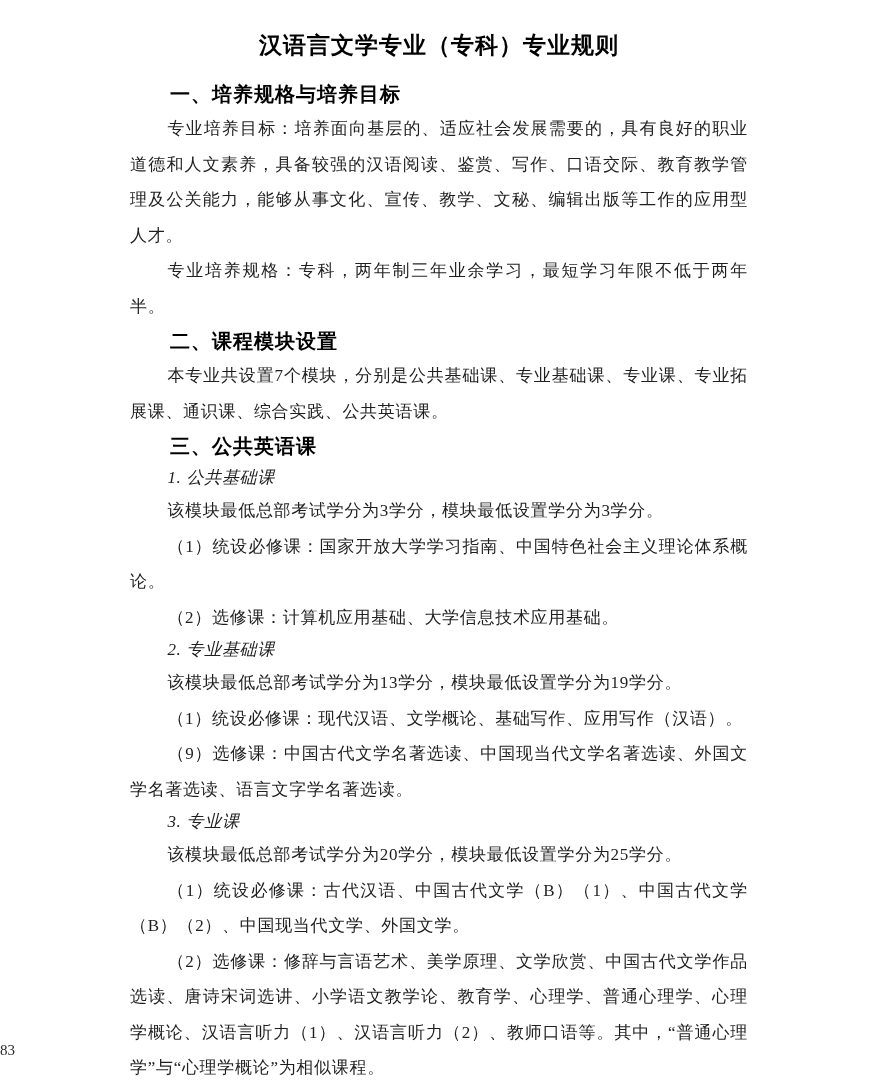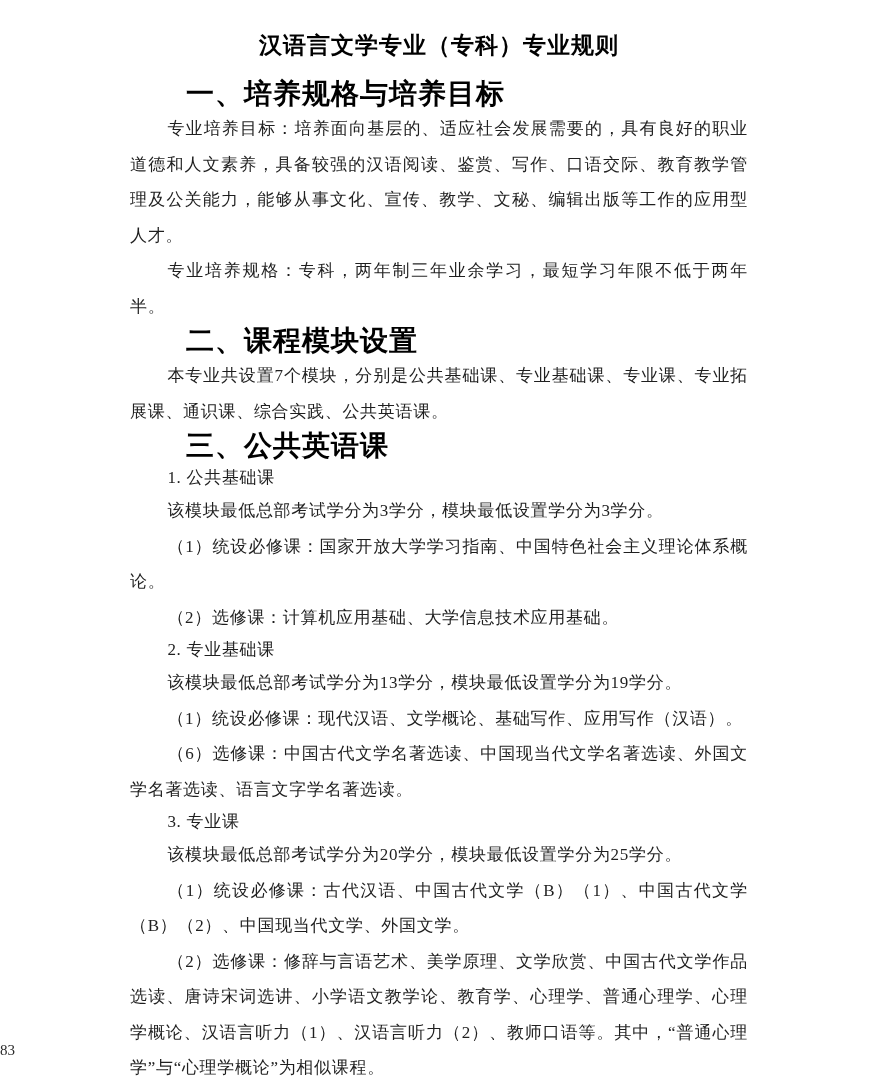--- a/index.html
+++ b/index.html
@@ -28,21 +28,21 @@
     text-align: center;
     color: #000000;
     letter-spacing: 1px;
     white-space: nowrap;
   }
   .section { margin: 0; }
   .section-heading {
     margin: 0;
     font-family: "Liberation Sans", "DejaVu Sans", sans-serif;
     font-weight: bold;
-    font-size: 28px;
+    font-size: 20px;
     line-height: 34px;
     text-indent: 2em;
     color: #000000;
     letter-spacing: 1px;
     white-space: nowrap;
   }
   .para {
     margin: 0;
     font-size: 17px;
     line-height: 35.5px;
@@ -53,20 +53,21 @@
     color: #1f1f1f;
   }
   .item-label {
     margin: 0;
     font-size: 17px;
     line-height: 30px;
     letter-spacing: 0.7px;
     text-indent: 2.2em;
     color: #1f1f1f;
     white-space: nowrap;
+    font-style: italic;
   }
   .page-number {
     position: absolute;
     left: 0;
     right: 0;
     top: 1042px;
     text-align: left;
     font-family: "Liberation Serif", "DejaVu Serif", serif;
     font-size: 15px;
     color: #2a2a2a;
@@ -98,21 +99,21 @@
         <p class="item-label">1. 公共基础课</p>
         <p class="para">该模块最低总部考试学分为3学分，模块最低设置学分为3学分。</p>
         <p class="para">（1）统设必修课：国家开放大学学习指南、中国特色社会主义理论体系概论。</p>
         <p class="para">（2）选修课：计算机应用基础、大学信息技术应用基础。</p>
       </div>
 
       <div>
         <p class="item-label">2. 专业基础课</p>
         <p class="para">该模块最低总部考试学分为13学分，模块最低设置学分为19学分。</p>
         <p class="para">（1）统设必修课：现代汉语、文学概论、基础写作、应用写作（汉语）。</p>
-        <p class="para">（6）选修课：中国古代文学名著选读、中国现当代文学名著选读、外国文学名著选读、语言文字学名著选读。</p>
+        <p class="para">（9）选修课：中国古代文学名著选读、中国现当代文学名著选读、外国文学名著选读、语言文字学名著选读。</p>
       </div>
 
       <div>
         <p class="item-label">3. 专业课</p>
         <p class="para">该模块最低总部考试学分为20学分，模块最低设置学分为25学分。</p>
         <p class="para">（1）统设必修课：古代汉语、中国古代文学（B）（1）、中国古代文学（B）（2）、中国现当代文学、外国文学。</p>
         <p class="para">（2）选修课：修辞与言语艺术、美学原理、文学欣赏、中国古代文学作品选读、唐诗宋词选讲、小学语文教学论、教育学、心理学、普通心理学、心理学概论、汉语言听力（1）、汉语言听力（2）、教师口语等。其中，“普通心理学”与“心理学概论”为相似课程。</p>
       </div>
 
     </div>

